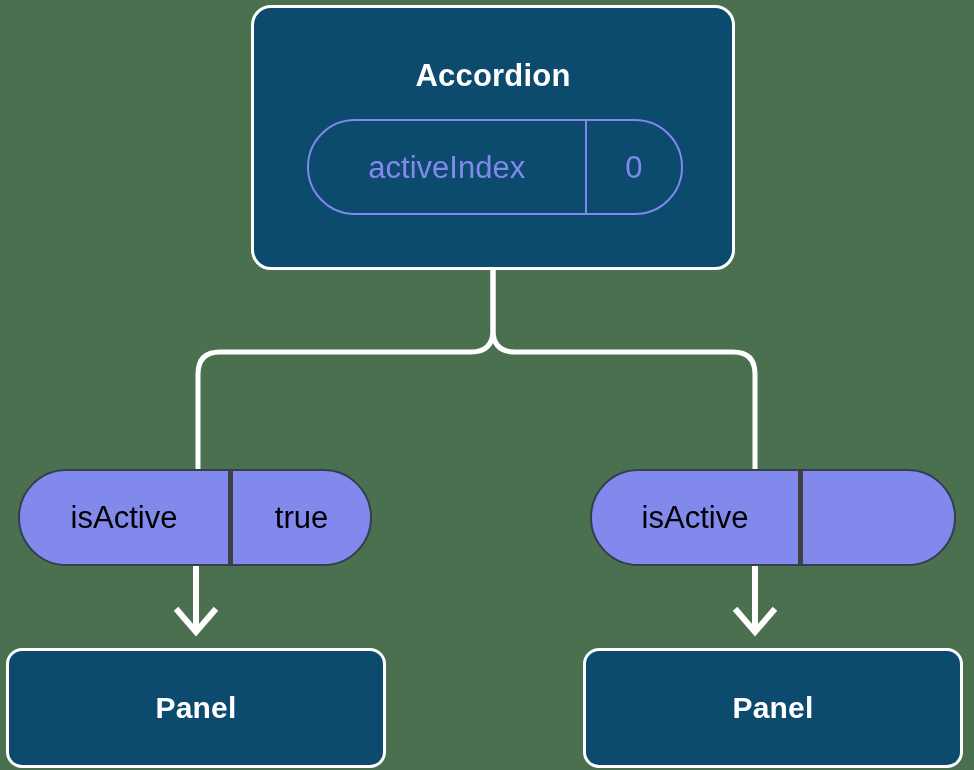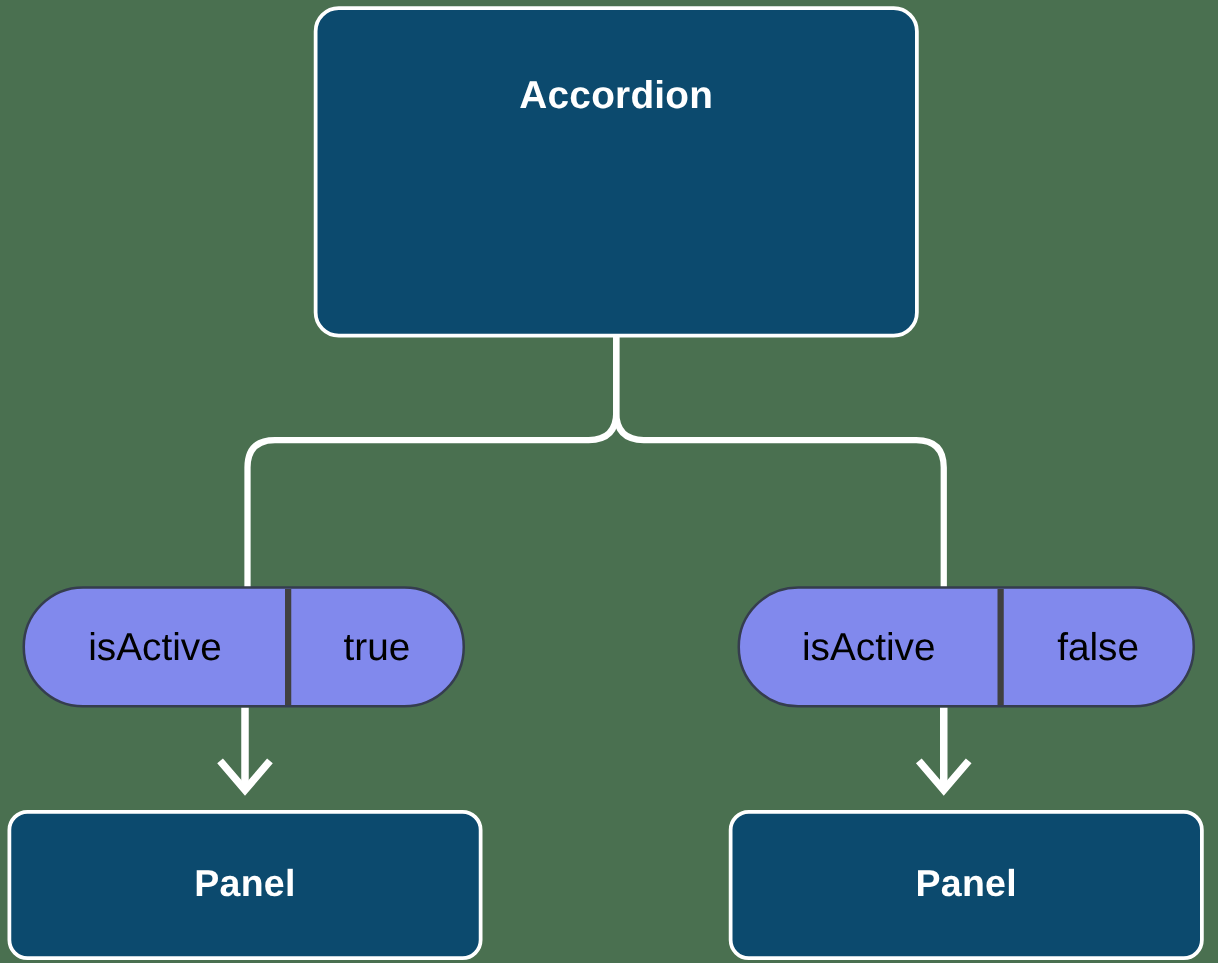--- a/index.html
+++ b/index.html
@@ -171,32 +171,35 @@
     <path d="M 178 611 L 196 632 L 214 611" fill="none" stroke="#ffffff" stroke-width="6" stroke-linecap="square" stroke-linejoin="miter"></path>
 
     <line x1="755" y1="566" x2="755" y2="628" stroke="#ffffff" stroke-width="6" stroke-linecap="butt"></line>
     <path d="M 737 611 L 755 632 L 773 611" fill="none" stroke="#ffffff" stroke-width="6" stroke-linecap="square" stroke-linejoin="miter"></path>
   </svg>
 
   <div class="node component-box" id="accordion-node">
     <div class="component-title">Accordion</div>
   </div>
 
+  <div class="node state-pill" id="accordion-state-pill">
+    <div class="pill-key">activeIndex</div>
+    <div class="pill-value">0</div>
+  </div>
 
   <div class="node state-pill filled-pill" id="pill-left">
     <div class="pill-key">isActive</div>
     <div class="pill-value">true</div>
   </div>
 
   <div class="node component-box panel-node" id="panel-left-node">
     <div class="component-title">Panel</div>
   </div>
 
   <div class="node state-pill filled-pill" id="pill-right">
     <div class="pill-key">isActive</div>
-    <div class="pill-value">false</div>
   </div>
 
   <div class="node component-box panel-node" id="panel-right-node">
     <div class="component-title">Panel</div>
   </div>
 
 </div>
 
 </body></html>

